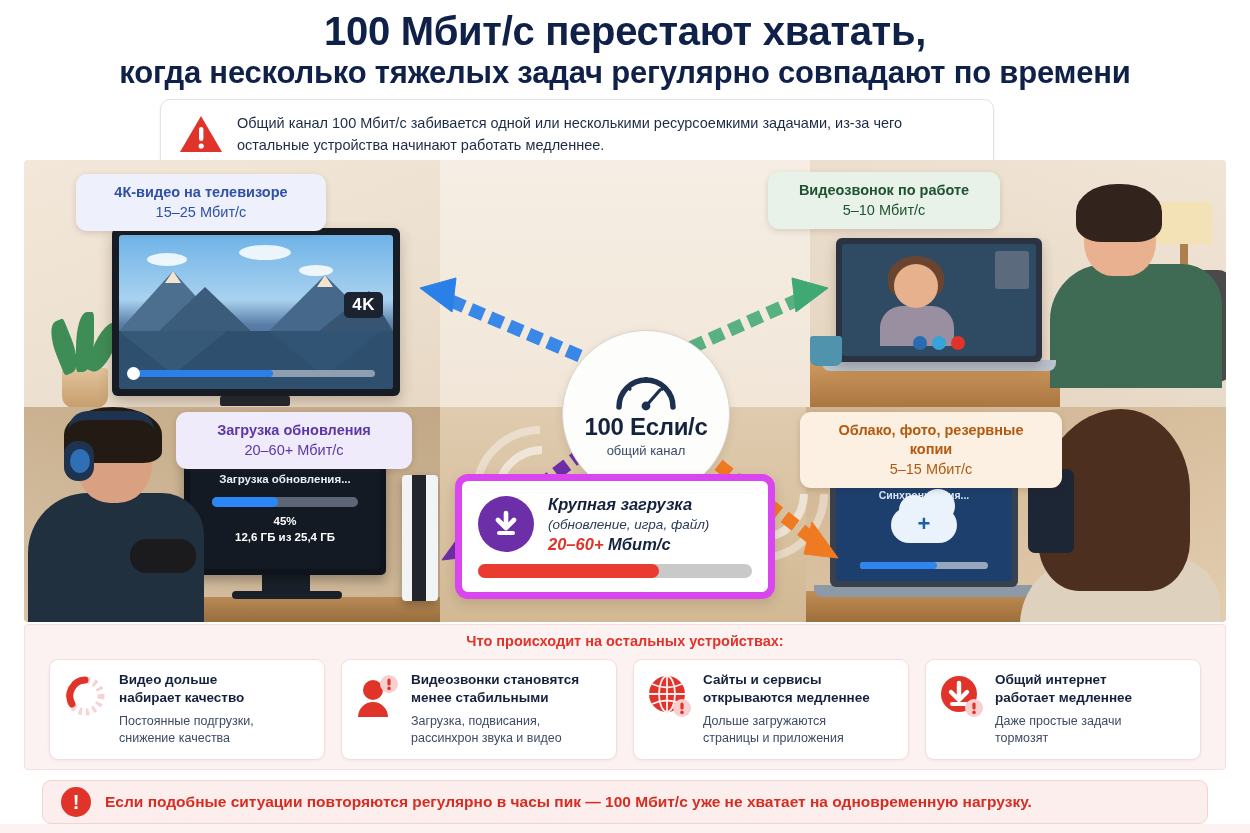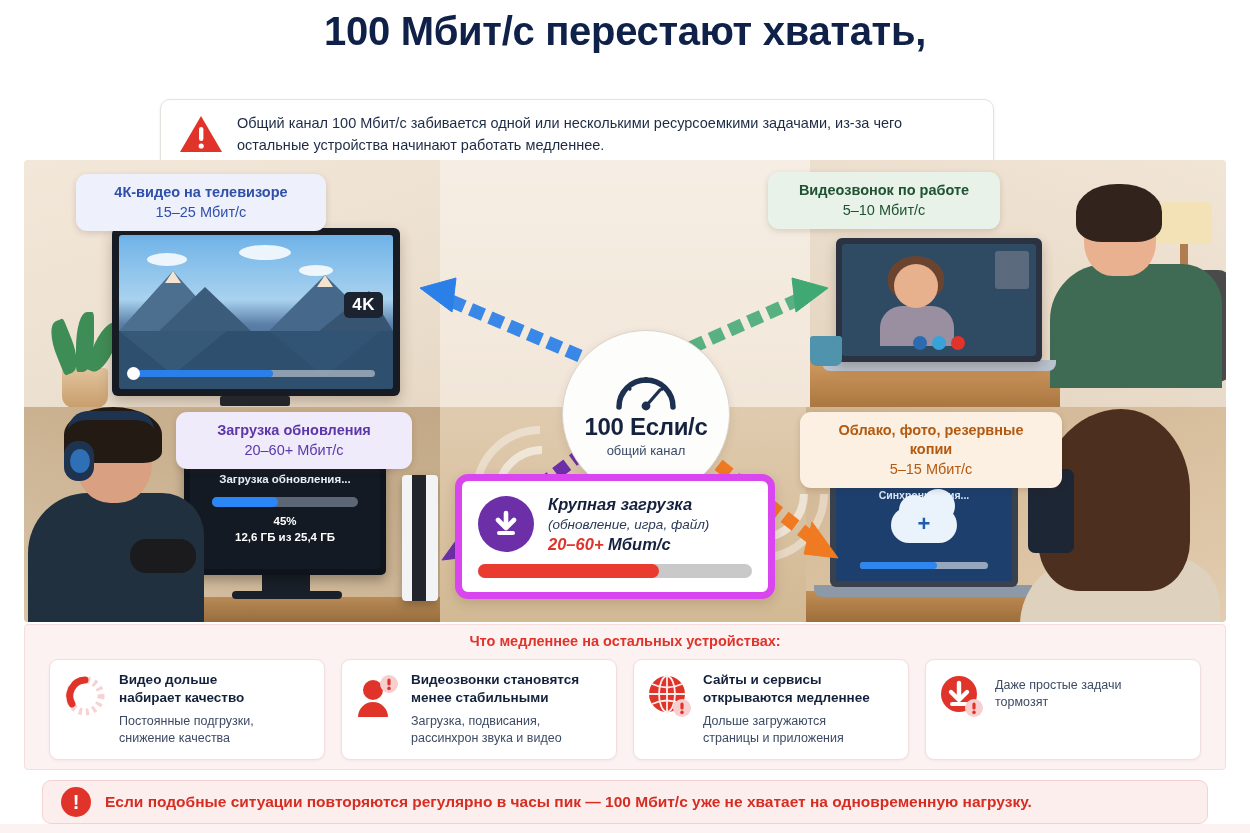--- a/index.html
+++ b/index.html
@@ -222,20 +222,21 @@
     display:flex;align-items:center;justify-content:center;color:#fff;font-size:20px;font-weight:bold;line-height:1;}
   .bottom-strip{position:absolute;left:0;bottom:0;width:1250px;height:9px;background:#fdf2f2;}
 </style>
 </head>
 <body>
 
 <div class="page">
 
   <div class="header">
     <div class="title-1">100 Мбит/с перестают хватать,</div>
+    <div class="title-2">когда несколько тяжелых задач регулярно совпадают по времени</div>
   </div>
 
   <div class="notice">
     <span class="tri">
       <svg viewBox="0 0 44 40">
           <path d="M22 2 L43 38 L1 38 Z" fill="#e0342b"></path>
           <rect x="20" y="13" width="4.4" height="14" rx="2.2" fill="#fff"></rect>
           <circle cx="22.2" cy="32" r="2.6" fill="#fff"></circle>
         </svg>
     </span>
@@ -435,21 +436,21 @@
           <span class="hot">20–60+</span><span> Мбит/с</span>
         </div>
       </div>
     </div>
     <div class="card-bar">
         <div class="card-bar-f" style="width: 66%; background: rgb(234, 59, 48);"></div>
       </div>
   </div>
 
   <div class="bottom">
-    <div class="bottom-h" style="color: rgb(224, 52, 43);">Что медленнее на остальных устройствах:</div>
+    <div class="bottom-h" style="color: rgb(224, 52, 43);">Что происходит на остальных устройствах:</div>
     <div class="cards4">
 
       <div class="c4">
         <span class="c4-ic">
           <svg viewBox="0 0 46 46">
               <circle cx="23" cy="23" r="16" fill="none" stroke="#f6d2d2" stroke-width="7" stroke-dasharray="3 4"></circle>
               <path d="M23 7 A16 16 0 0 0 10 31" fill="none" stroke="#e0342b" stroke-width="7" stroke-linecap="round"></path>
             </svg>
         </span>
         <div>
@@ -501,20 +502,21 @@
           <svg viewBox="0 0 46 46">
               <circle cx="21" cy="21" r="18" fill="#e0342b"></circle>
               <path d="M21 10 L21 24 M21 27 L13 19 M21 27 L29 19" stroke="#fff" stroke-width="4.4" fill="none" stroke-linecap="round" stroke-linejoin="round"></path>
               <rect x="12" y="29" width="18" height="4" rx="2" fill="#fff"></rect>
               <circle cx="36" cy="35" r="9" fill="#f7cfcf"></circle>
               <rect x="34.4" y="29.5" width="3.2" height="7" rx="1.6" fill="#e0342b"></rect>
               <circle cx="36" cy="39.4" r="1.8" fill="#e0342b"></circle>
             </svg>
         </span>
         <div>
+          <div class="c4-t"><span>Общий интернет</span><br><span>работает медленнее</span></div>
           <div class="c4-s"><span>Даже простые задачи</span><br><span>тормозят</span></div>
         </div>
       </div>
 
     </div>
   </div>
 
   <div class="banner">
     <span class="excl">!</span>
     <span class="banner-t" style="color: rgb(214, 45, 34);">Если подобные ситуации повторяются регулярно в часы пик — 100 Мбит/с уже не хватает на одновременную нагрузку.</span>

